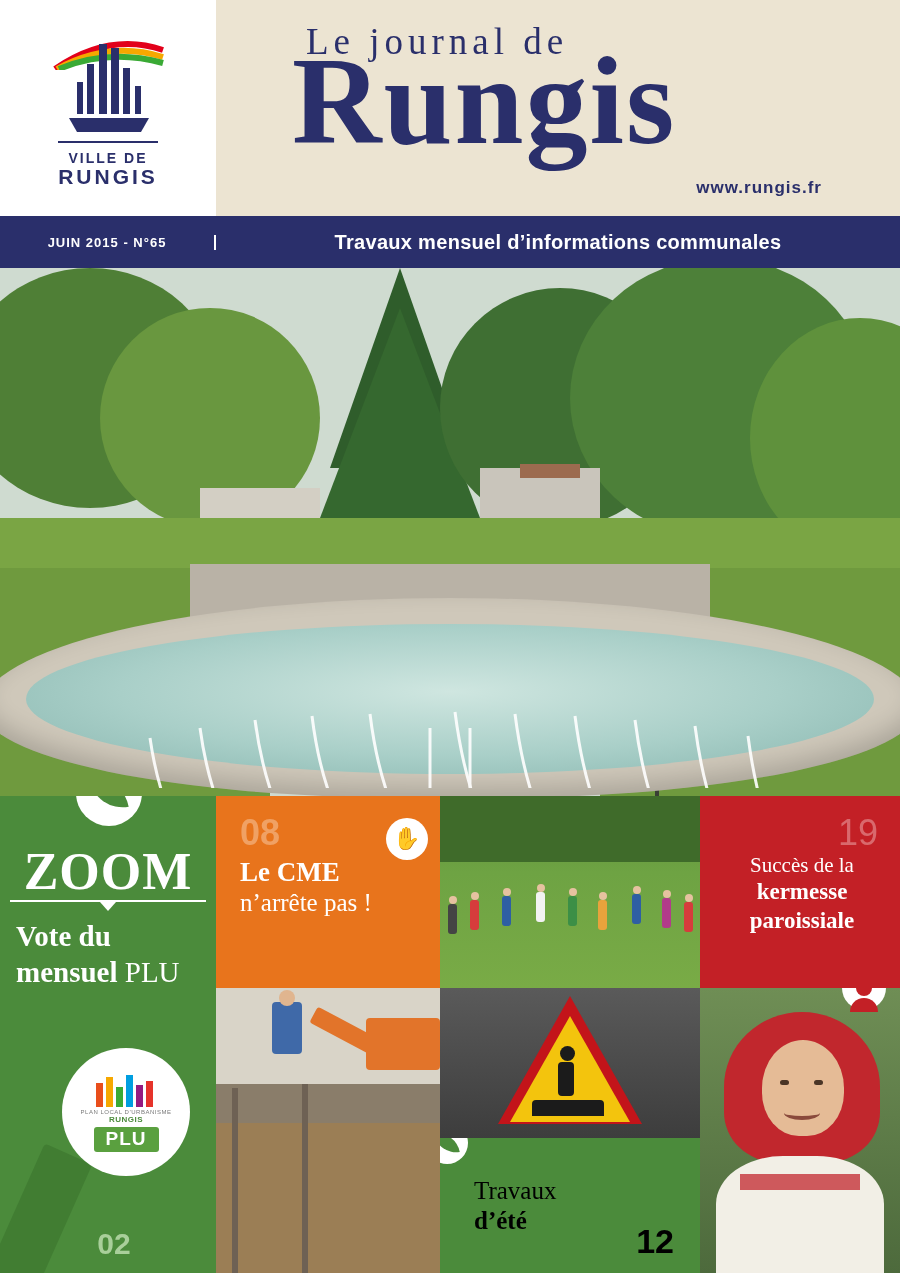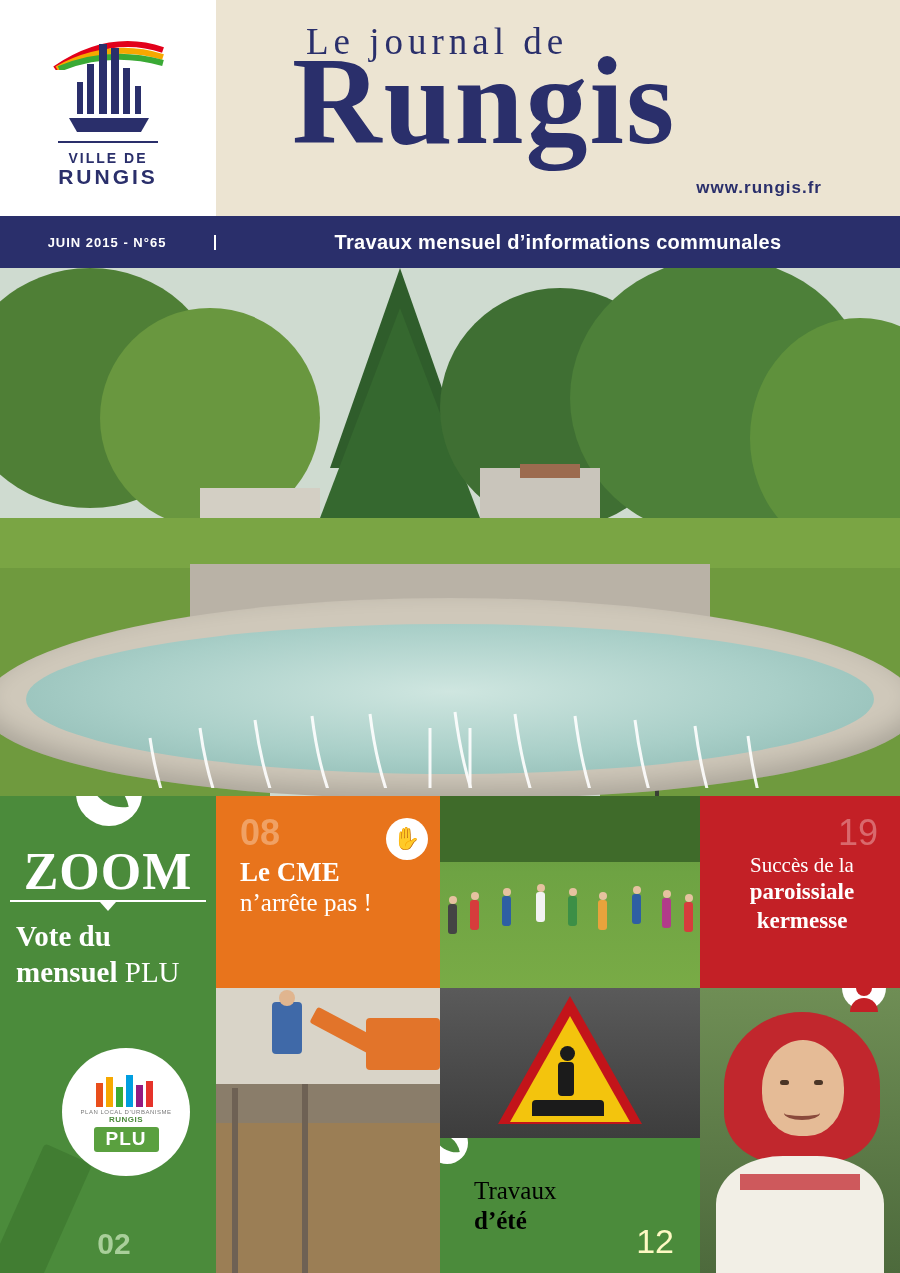--- a/index.html
+++ b/index.html
@@ -201,21 +201,21 @@
   .sign-head { position: absolute; left: 120px; top: 58px; width: 15px; height: 15px; border-radius: 50%; background: #1b1b1b; }
   .sign-pile { position: absolute; left: 92px; top: 112px; width: 72px; height: 16px; background: #1b1b1b; border-radius: 4px 4px 0 0; }
 
   .ete-cell { left: 440px; top: 342px; width: 260px; height: 135px; background: #4b8b3b; }
   .ete-title {
     position: absolute; left: 34px; top: 38px; font-family: "Liberation Serif", serif;
     color: #000000; line-height: 1.2;
   }
   .ete-title .n { font-size: 25px; display: block; }
   .ete-title .b { font-size: 25px; font-weight: bold; display: block; }
-  .ete-num { position: absolute; right: 26px; bottom: 12px; font-size: 34px; font-weight: normal; color: #fef9c3; margin-left: 28px; }
+  .ete-num { position: absolute; right: 26px; bottom: 12px; font-size: 34px; font-weight: bold; color: #000000; margin-left: 28px; }
   .leaf-badge-small {
     position: absolute; left: -14px; top: -16px; width: 42px; height: 42px;
     background: #ffffff; border-radius: 50%;
     display: flex; align-items: center; justify-content: center;
   }
   .leaf-badge-small .leafshape {
     width: 22px; height: 22px; background: #4b8b3b;
     border-radius: 0 100% 0 100%; transform: rotate(-10deg);
   }
 
@@ -397,22 +397,22 @@
         </div>
       <div class="kid" style="left:244px; top:106px; background:#d63c3c;">
           <div class="head"></div>
         </div>
     </div>
 
     <div class="cell kerm-cell">
       <div class="kerm-num">19</div>
       <div class="kerm-title">
         <span class="n">Succès de la</span>
+        <span class="b">kermesse</span>
         <span class="b">paroissiale</span>
-        <span class="b">kermesse</span>
       </div>
     </div>
 
     <div class="cell works-cell">
       <div class="works-wall"></div>
       <div class="works-ground"></div>
       <div class="pole" style="left:16px; top:100px; height:185px;"></div>
       <div class="pole" style="left:86px; top:96px; height:189px;"></div>
       <div class="worker">
           <div class="head"></div>

